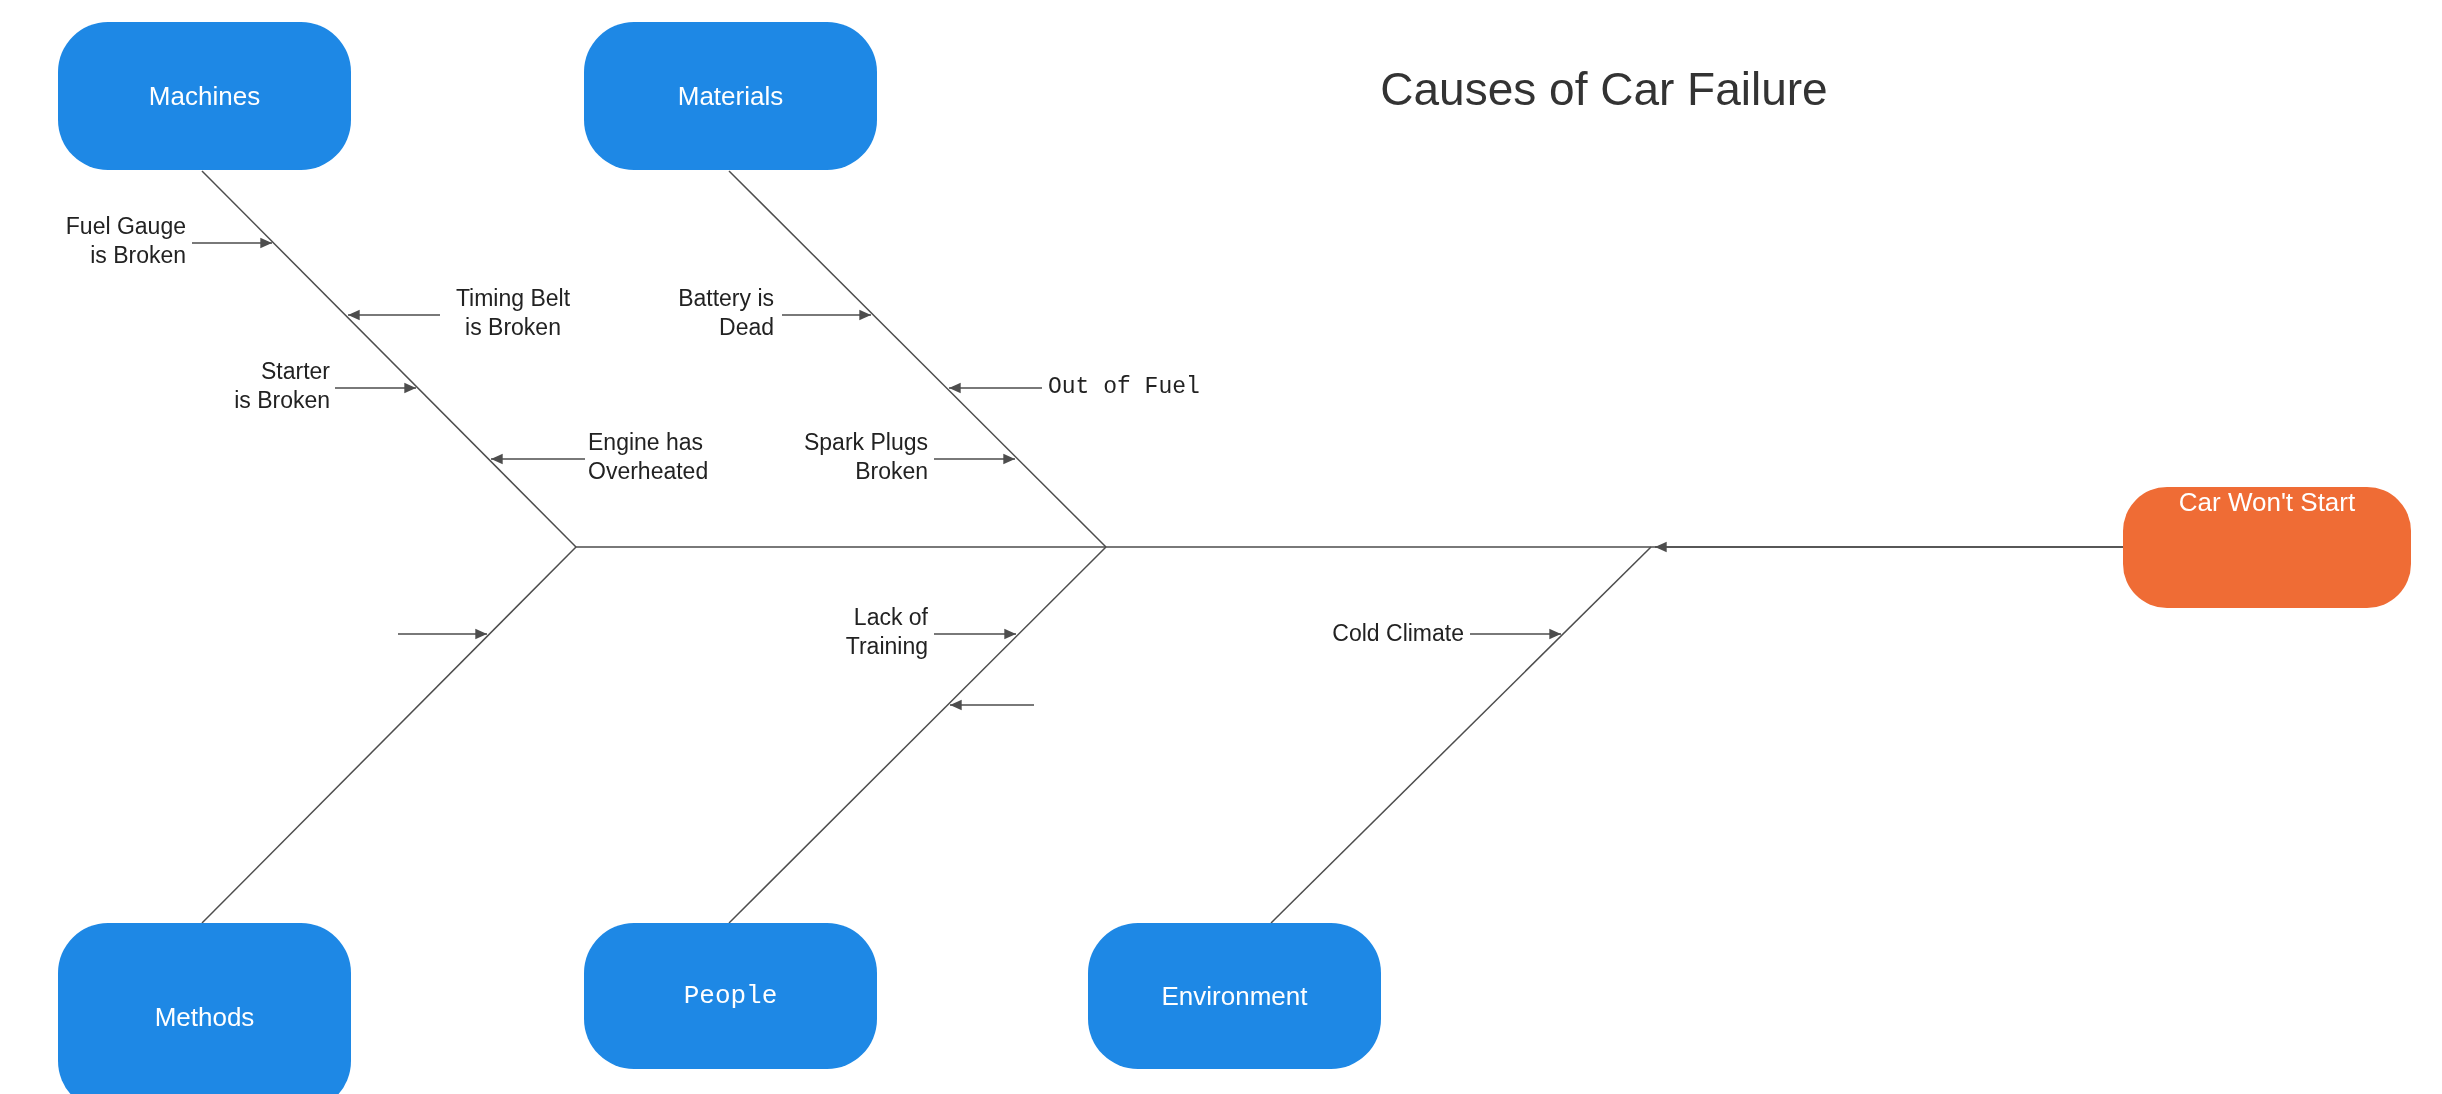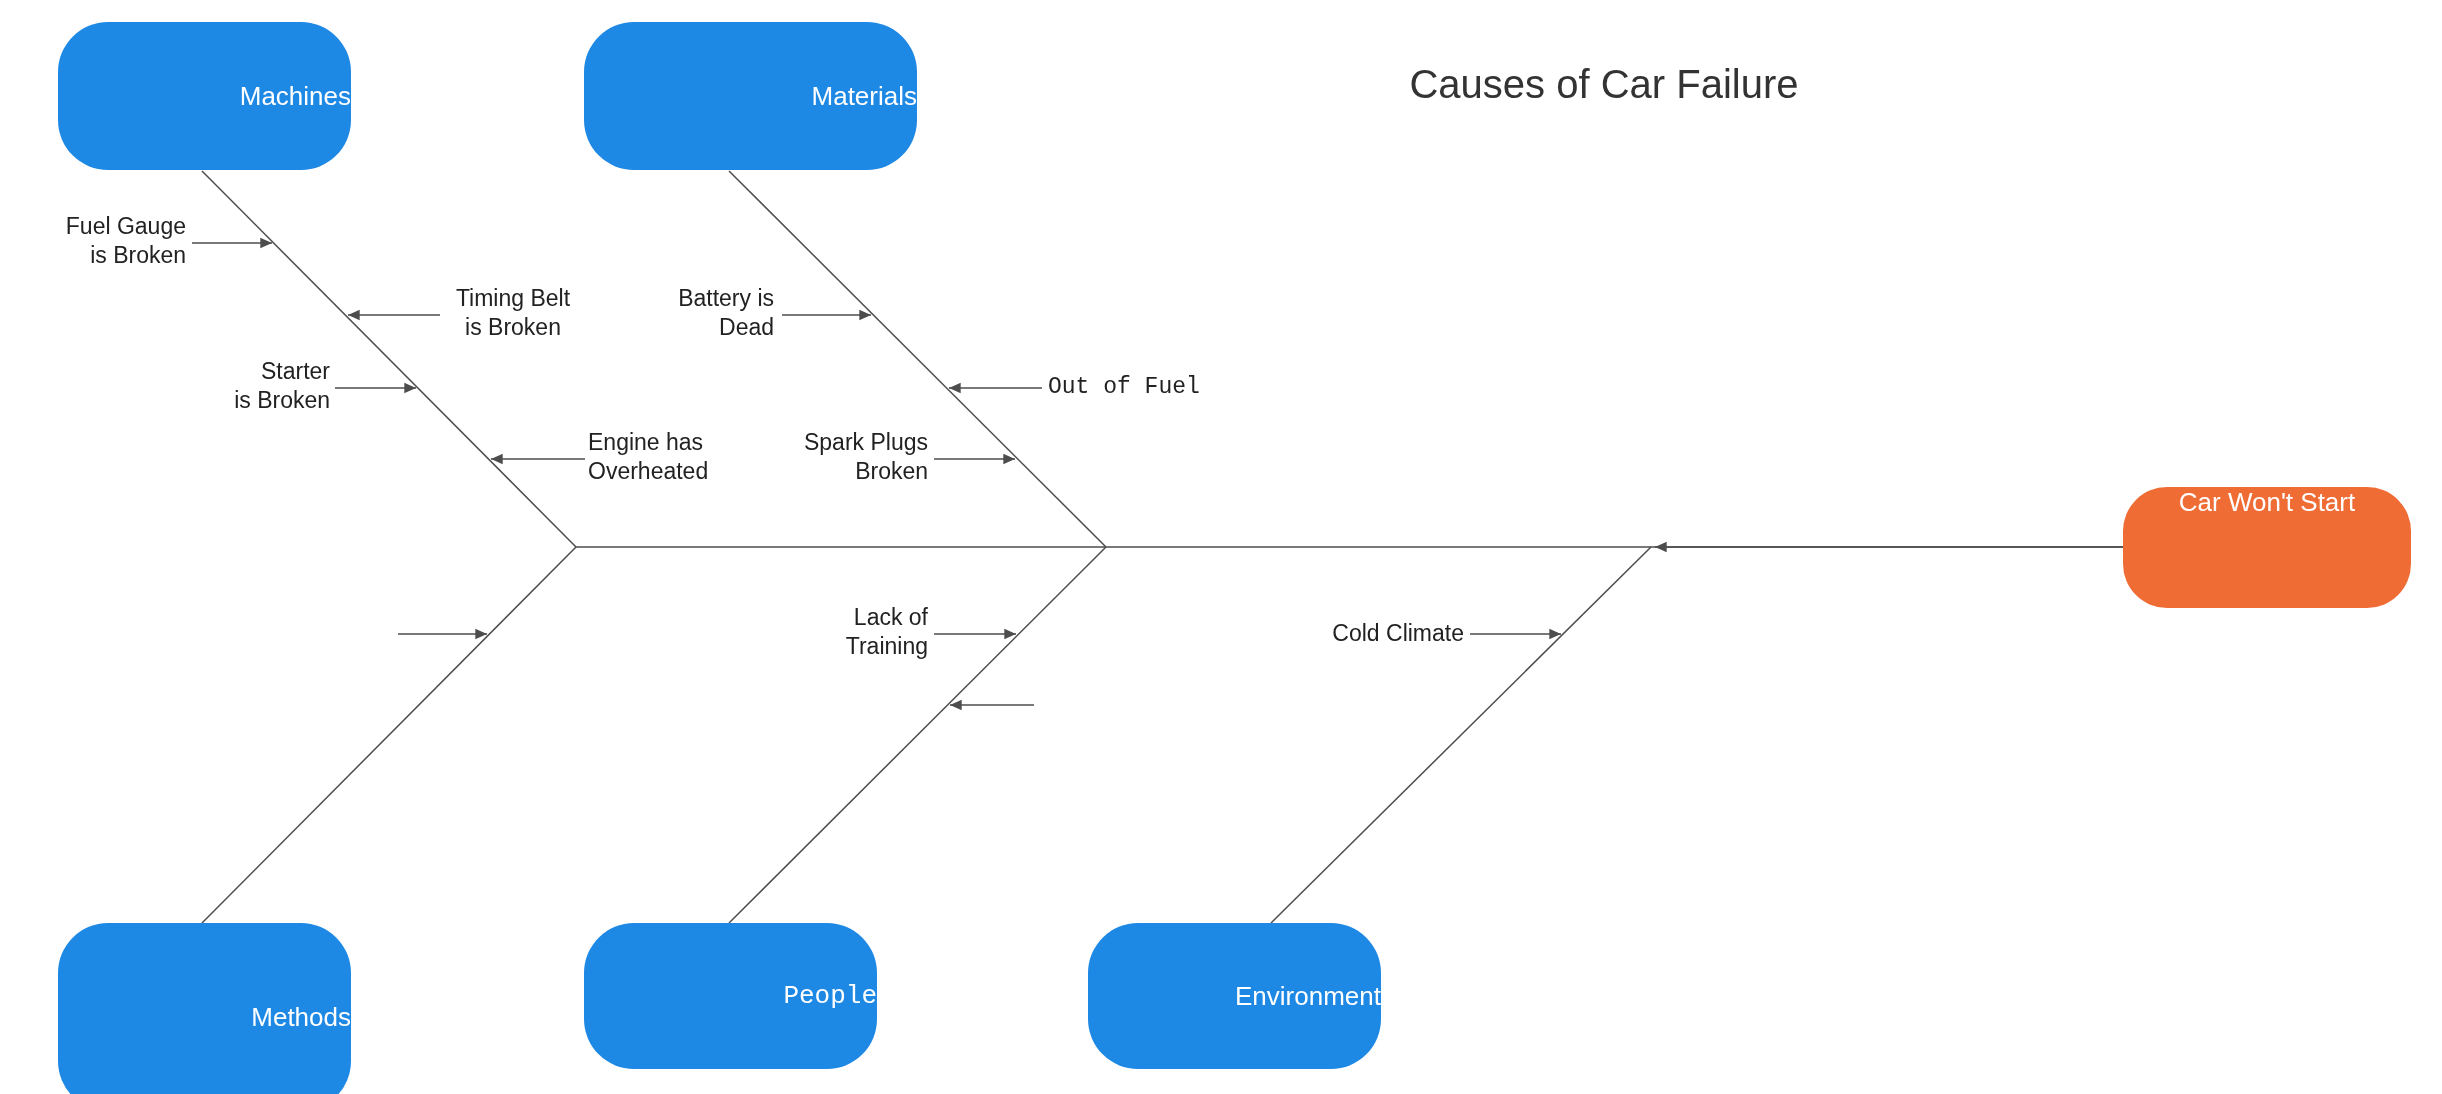--- a/index.html
+++ b/index.html
@@ -21,32 +21,32 @@
     top: 0;
     width: 2442px;
     height: 1094px;
   }
   .diagram-title {
     position: absolute;
     left: 1284px;
     top: 62px;
     width: 640px;
     text-align: center;
-    font-size: 40px;
+    font-size: 46px;
     color: #333333;
   }
   .cat-box {
     position: absolute;
     width: 293px;
     height: 148px;
     border-radius: 50px;
     background: var(--category-fill, #1e88e5);
     display: flex;
     align-items: center;
-    justify-content: flex-end;
+    justify-content: center;
     color: #ffffff;
     font-size: 26px;
   }
   .effect-box {
     position: absolute;
     left: 2123px;
     top: 487px;
     width: 288px;
     height: 121px;
     border-radius: 44px;
@@ -99,21 +99,21 @@
     <line x1="934" y1="634" x2="1016" y2="634" stroke="#4d4d4d" stroke-width="1.5" marker-end="url(#arr)"></line>
     <line x1="1034" y1="705" x2="950" y2="705" stroke="#4d4d4d" stroke-width="1.5" marker-end="url(#arr)"></line>
     <line x1="1470" y1="634" x2="1561" y2="634" stroke="#4d4d4d" stroke-width="1.5" marker-end="url(#arr)"></line>
   </svg>
 
   <div class="diagram-title">Causes of Car Failure</div>
 
   <div class="cat-box" style="left:58px; top:22px;">
     <span>Machines</span>
   </div>
-  <div class="cat-box" style="left:584px; top:22px;padding-left:40px;">
+  <div class="cat-box" style="left:584px; top:22px;">
     <span>Materials</span>
   </div>
   <div class="cat-box" style="left:58px; top:923px; height:188px;">
     <span>Methods</span>
   </div>
   <div class="cat-box" style="left:584px; top:923px; height:146px;font-family:Liberation Mono, monospace;">
     <span>People</span>
   </div>
   <div class="cat-box" style="left:1088px; top:923px; height:146px;">
     <span>Environment</span>

